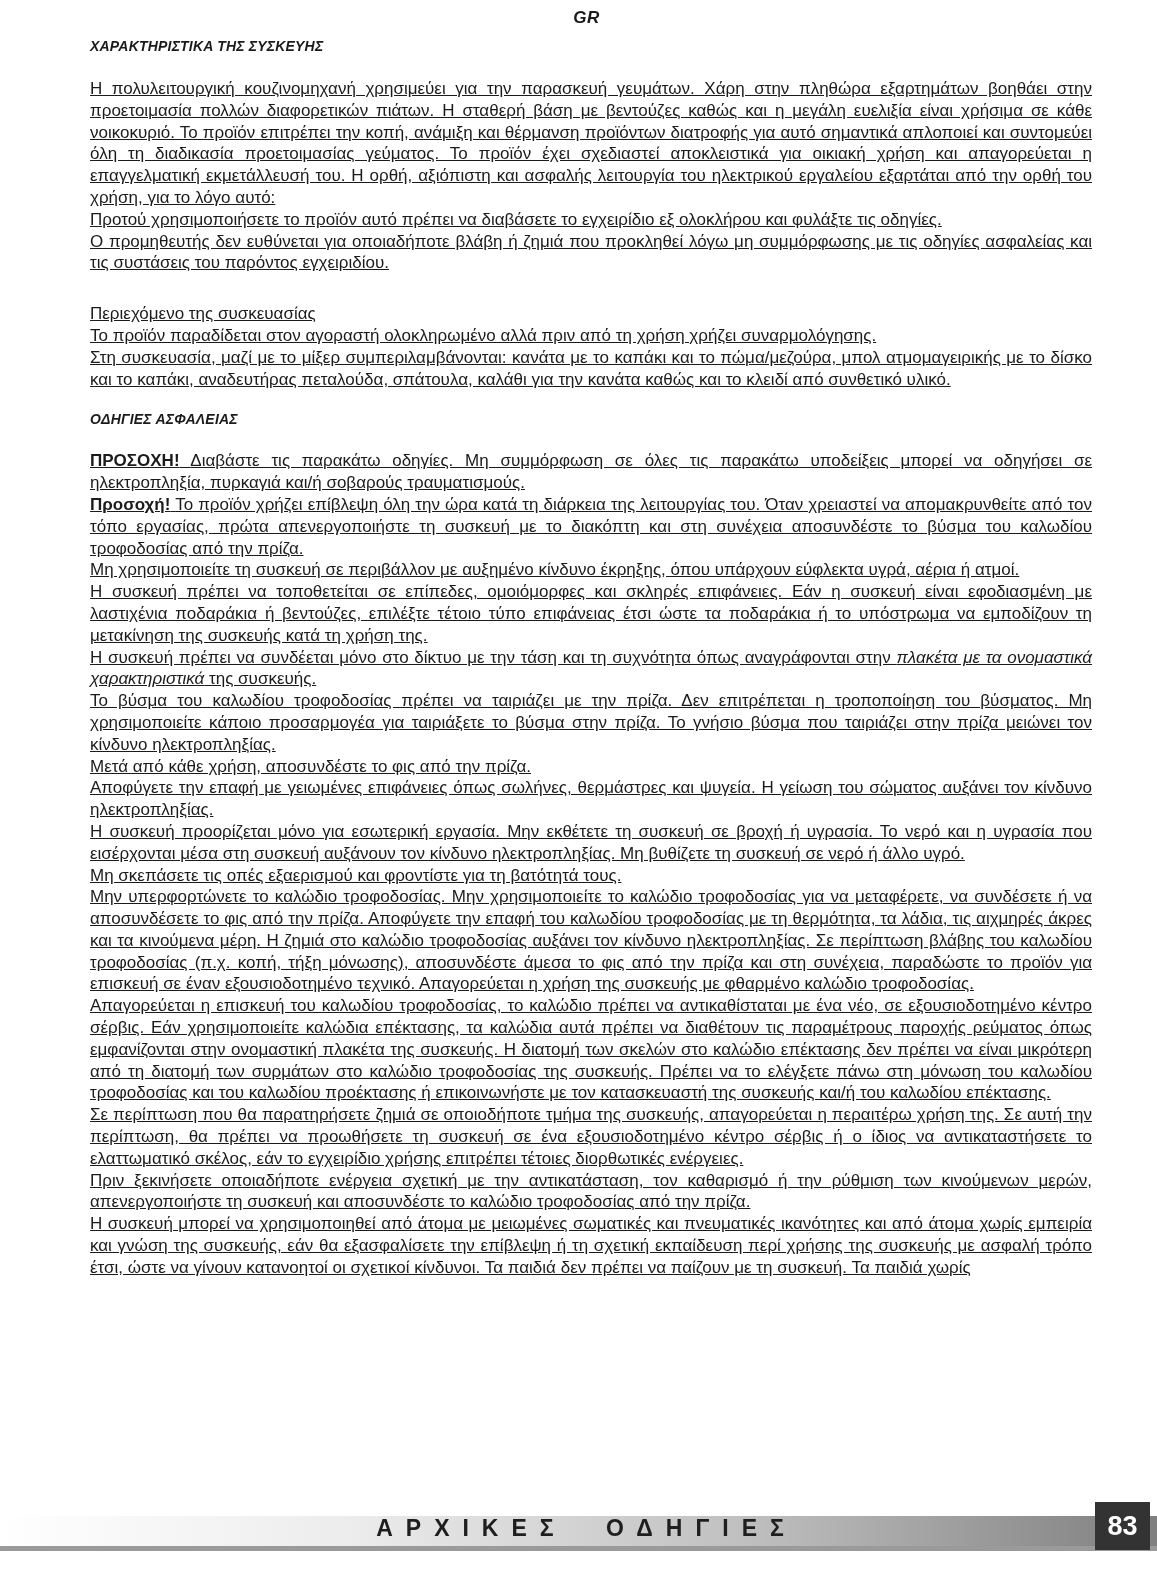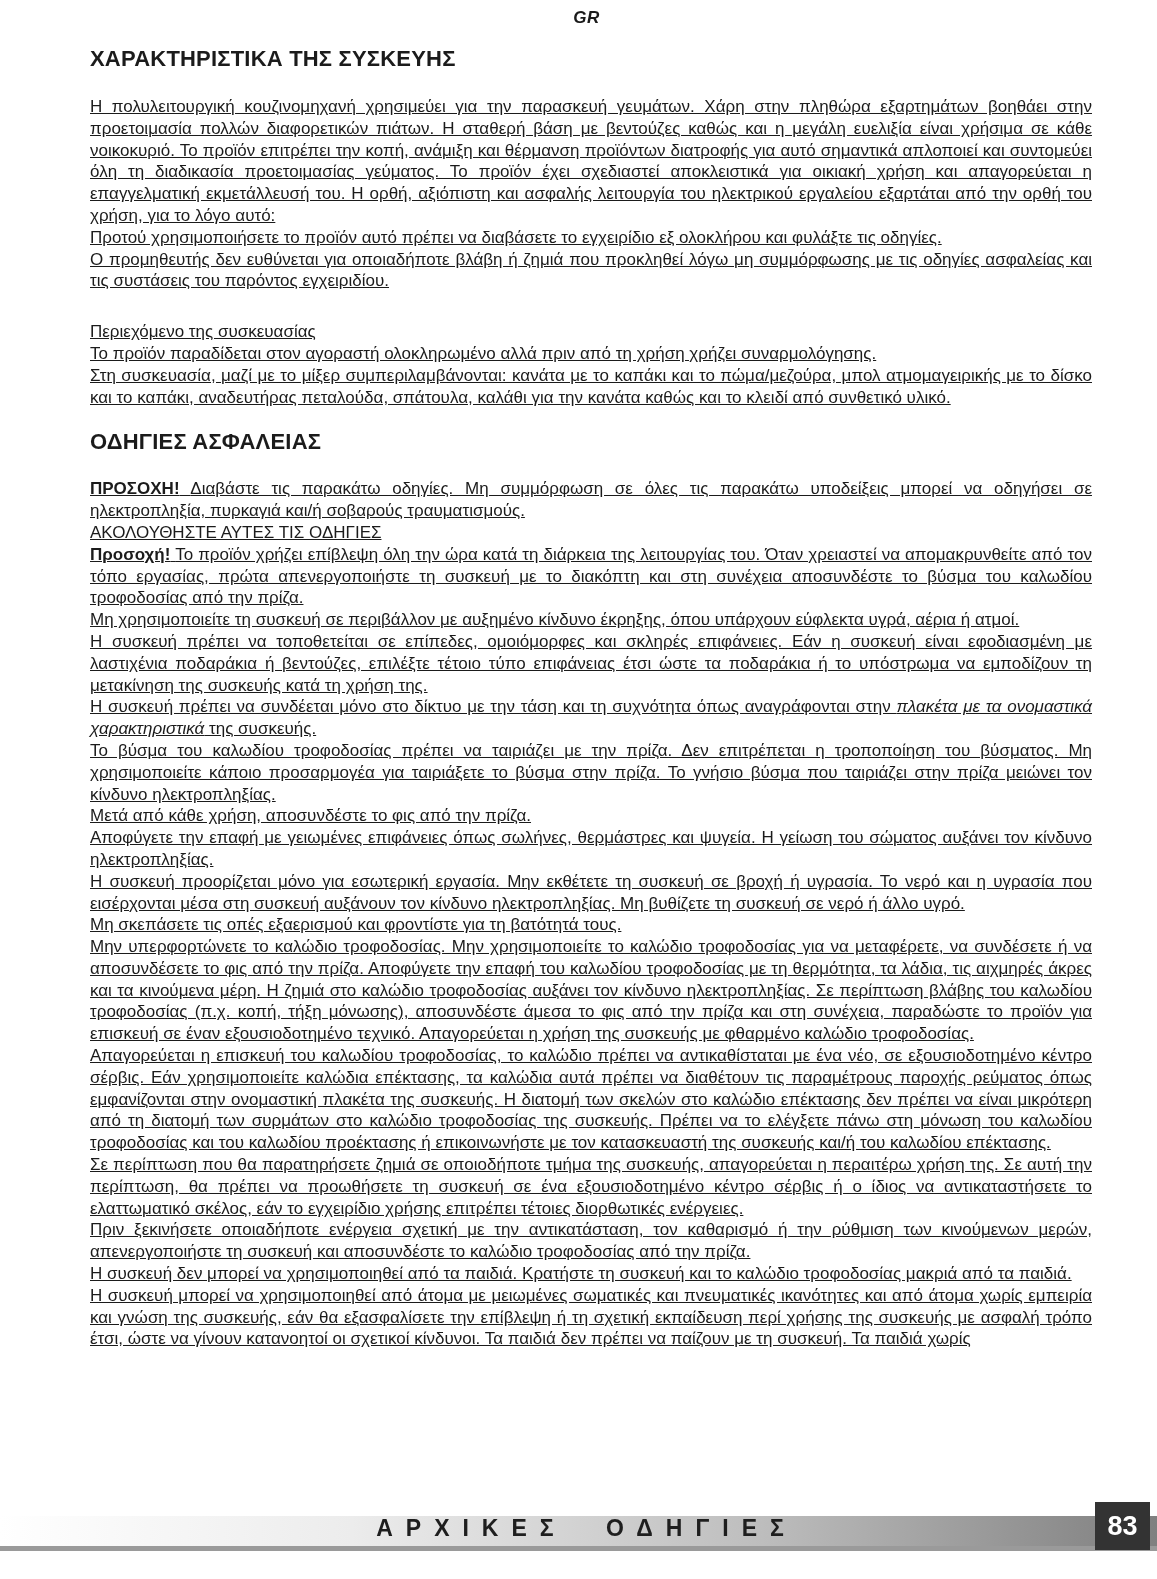--- a/index.html
+++ b/index.html
@@ -24,24 +24,25 @@
     font-style: italic;
     letter-spacing: 0.5px;
   }
   .content {
     position: absolute;
     left: 90px;
     top: 38px;
     width: 1002px;
   }
   .section-title {
-    font-size: 22px;
+    font-size: 14px;
     font-weight: bold;
-    margin: 8px 0 24px 0;
+    margin: 0 0 24px 0;
     letter-spacing: 0.2px;
+    font-style: italic;
   }
   .section-title.mid {
     margin-top: 21px;
     margin-bottom: 23px;
   }
   .content p {
     margin: 0;
     font-size: 17px;
     line-height: 21.8px;
     text-align: justify;
@@ -119,35 +120,33 @@
     <div class="block gap-top">
       <p>Περιεχόμενο της συσκευασίας</p>
       <p>Το προϊόν παραδίδεται στον αγοραστή ολοκληρωμένο αλλά πριν από τη χρήση χρήζει συναρμολόγησης.</p>
       <p>Στη συσκευασία, μαζί με το μίξερ συμπεριλαμβάνονται: κανάτα με το καπάκι και το πώμα/μεζούρα, μπολ ατμομαγειρικής με το δίσκο και το καπάκι, αναδευτήρας πεταλούδα, σπάτουλα, καλάθι για την κανάτα καθώς και το κλειδί από συνθετικό υλικό.</p>
     </div>
 
     <h1 class="section-title mid">ΟΔΗΓΙΕΣ ΑΣΦΑΛΕΙΑΣ</h1>
 
     <div class="block">
       <p><strong class="lead">ΠΡΟΣΟΧΗ!</strong> <span>Διαβάστε τις παρακάτω οδηγίες. Μη συμμόρφωση σε όλες τις παρακάτω υποδείξεις μπορεί να οδηγήσει σε ηλεκτροπληξία, πυρκαγιά και/ή σοβαρούς τραυματισμούς.</span></p>
-      <p>ΑΚΟΛΟΥΘΗΣΤΕ ΑΥΤΕΣ ΤΙΣ ΟΔΗΓΙΕΣ</p>
       <p><strong class="lead">Προσοχή!</strong> <span>Το προϊόν χρήζει επίβλεψη όλη την ώρα κατά τη διάρκεια της λειτουργίας του. Όταν χρειαστεί να απομακρυνθείτε από τον τόπο εργασίας, πρώτα απενεργοποιήστε τη συσκευή με το διακόπτη και στη συνέχεια αποσυνδέστε το βύσμα του καλωδίου τροφοδοσίας από την πρίζα.</span></p>
       <p>Μη χρησιμοποιείτε τη συσκευή σε περιβάλλον με αυξημένο κίνδυνο έκρηξης, όπου υπάρχουν εύφλεκτα υγρά, αέρια ή ατμοί.</p>
       <p>Η συσκευή πρέπει να τοποθετείται σε επίπεδες, ομοιόμορφες και σκληρές επιφάνειες. Εάν η συσκευή είναι εφοδιασμένη με λαστιχένια ποδαράκια ή βεντούζες, επιλέξτε τέτοιο τύπο επιφάνειας έτσι ώστε τα ποδαράκια ή το υπόστρωμα να εμποδίζουν τη μετακίνηση της συσκευής κατά τη χρήση της.</p>
       <p><span>Η συσκευή πρέπει να συνδέεται μόνο στο δίκτυο με την τάση και τη συχνότητα όπως αναγράφονται στην </span><em class="italic">πλακέτα με τα ονομαστικά χαρακτηριστικά</em><span> της συσκευής.</span></p>
       <p>Το βύσμα του καλωδίου τροφοδοσίας πρέπει να ταιριάζει με την πρίζα. Δεν επιτρέπεται η τροποποίηση του βύσματος. Μη χρησιμοποιείτε κάποιο προσαρμογέα για ταιριάξετε το βύσμα στην πρίζα. Το γνήσιο βύσμα που ταιριάζει στην πρίζα μειώνει τον κίνδυνο ηλεκτροπληξίας.</p>
       <p>Μετά από κάθε χρήση, αποσυνδέστε το φις από την πρίζα.</p>
       <p>Αποφύγετε την επαφή με γειωμένες επιφάνειες όπως σωλήνες, θερμάστρες και ψυγεία. Η γείωση του σώματος αυξάνει τον κίνδυνο ηλεκτροπληξίας.</p>
       <p>Η συσκευή προορίζεται μόνο για εσωτερική εργασία. Μην εκθέτετε τη συσκευή σε βροχή ή υγρασία. Το νερό και η υγρασία που εισέρχονται μέσα στη συσκευή αυξάνουν τον κίνδυνο ηλεκτροπληξίας. Μη βυθίζετε τη συσκευή σε νερό ή άλλο υγρό.</p>
       <p>Μη σκεπάσετε τις οπές εξαερισμού και φροντίστε για τη βατότητά τους.</p>
       <p>Μην υπερφορτώνετε το καλώδιο τροφοδοσίας. Μην χρησιμοποιείτε το καλώδιο τροφοδοσίας για να μεταφέρετε, να συνδέσετε ή να αποσυνδέσετε το φις από την πρίζα. Αποφύγετε την επαφή του καλωδίου τροφοδοσίας με τη θερμότητα, τα λάδια, τις αιχμηρές άκρες και τα κινούμενα μέρη. Η ζημιά στο καλώδιο τροφοδοσίας αυξάνει τον κίνδυνο ηλεκτροπληξίας. Σε περίπτωση βλάβης του καλωδίου τροφοδοσίας (π.χ. κοπή, τήξη μόνωσης), αποσυνδέστε άμεσα το φις από την πρίζα και στη συνέχεια, παραδώστε το προϊόν για επισκευή σε έναν εξουσιοδοτημένο τεχνικό. Απαγορεύεται η χρήση της συσκευής με φθαρμένο καλώδιο τροφοδοσίας.</p>
       <p>Απαγορεύεται η επισκευή του καλωδίου τροφοδοσίας, το καλώδιο πρέπει να αντικαθίσταται με ένα νέο, σε εξουσιοδοτημένο κέντρο σέρβις. Εάν χρησιμοποιείτε καλώδια επέκτασης, τα καλώδια αυτά πρέπει να διαθέτουν τις παραμέτρους παροχής ρεύματος όπως εμφανίζονται στην ονομαστική πλακέτα της συσκευής. Η διατομή των σκελών στο καλώδιο επέκτασης δεν πρέπει να είναι μικρότερη από τη διατομή των συρμάτων στο καλώδιο τροφοδοσίας της συσκευής. Πρέπει να το ελέγξετε πάνω στη μόνωση του καλωδίου τροφοδοσίας και του καλωδίου προέκτασης ή επικοινωνήστε με τον κατασκευαστή της συσκευής και/ή του καλωδίου επέκτασης.</p>
       <p>Σε περίπτωση που θα παρατηρήσετε ζημιά σε οποιοδήποτε τμήμα της συσκευής, απαγορεύεται η περαιτέρω χρήση της. Σε αυτή την περίπτωση, θα πρέπει να προωθήσετε τη συσκευή σε ένα εξουσιοδοτημένο κέντρο σέρβις ή ο ίδιος να αντικαταστήσετε το ελαττωματικό σκέλος, εάν το εγχειρίδιο χρήσης επιτρέπει τέτοιες διορθωτικές ενέργειες.</p>
       <p>Πριν ξεκινήσετε οποιαδήποτε ενέργεια σχετική με την αντικατάσταση, τον καθαρισμό ή την ρύθμιση των κινούμενων μερών, απενεργοποιήστε τη συσκευή και αποσυνδέστε το καλώδιο τροφοδοσίας από την πρίζα.</p>
-      <p>Η συσκευή δεν μπορεί να χρησιμοποιηθεί από τα παιδιά. Κρατήστε τη συσκευή και το καλώδιο τροφοδοσίας μακριά από τα παιδιά.</p>
       <p>Η συσκευή μπορεί να χρησιμοποιηθεί από άτομα με μειωμένες σωματικές και πνευματικές ικανότητες και από άτομα χωρίς εμπειρία και γνώση της συσκευής, εάν θα εξασφαλίσετε την επίβλεψη ή τη σχετική εκπαίδευση περί χρήσης της συσκευής με ασφαλή τρόπο έτσι, ώστε να γίνουν κατανοητοί οι σχετικοί κίνδυνοι. Τα παιδιά δεν πρέπει να παίζουν με τη συσκευή. Τα παιδιά χωρίς</p>
     </div>
 
   </div>
 
   <div class="footer-bar"></div>
   <div class="footer-underline"></div>
   <div class="footer-title">ΑΡΧΙΚΕΣ ΟΔΗΓΙΕΣ</div>
   <div class="page-number-badge">
       <span>83</span>

